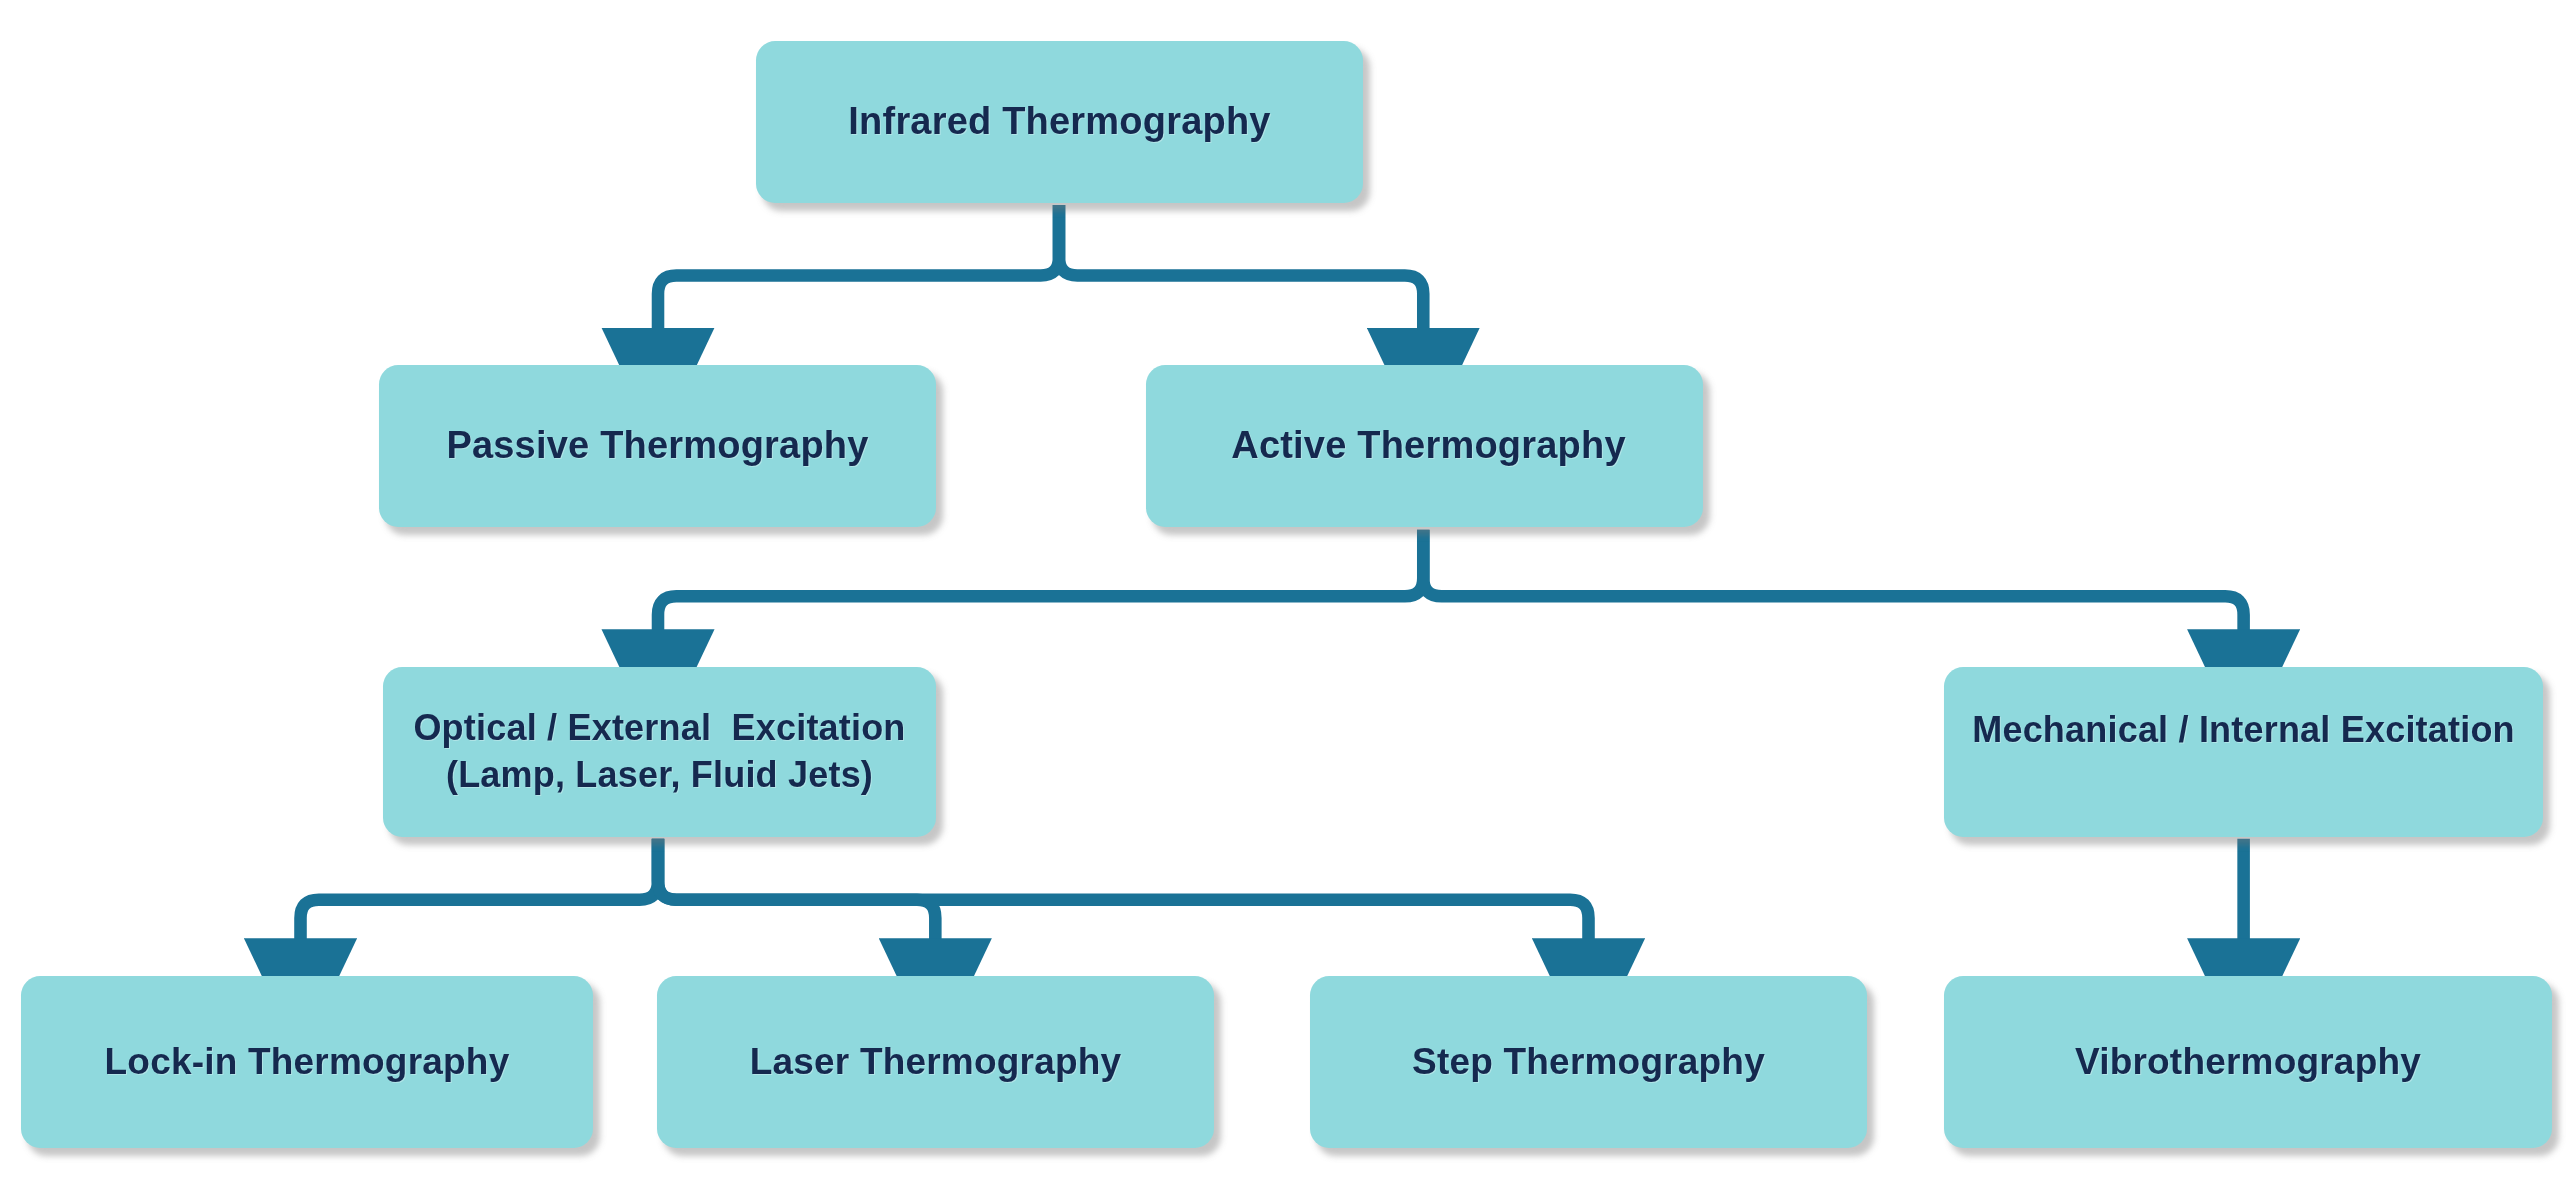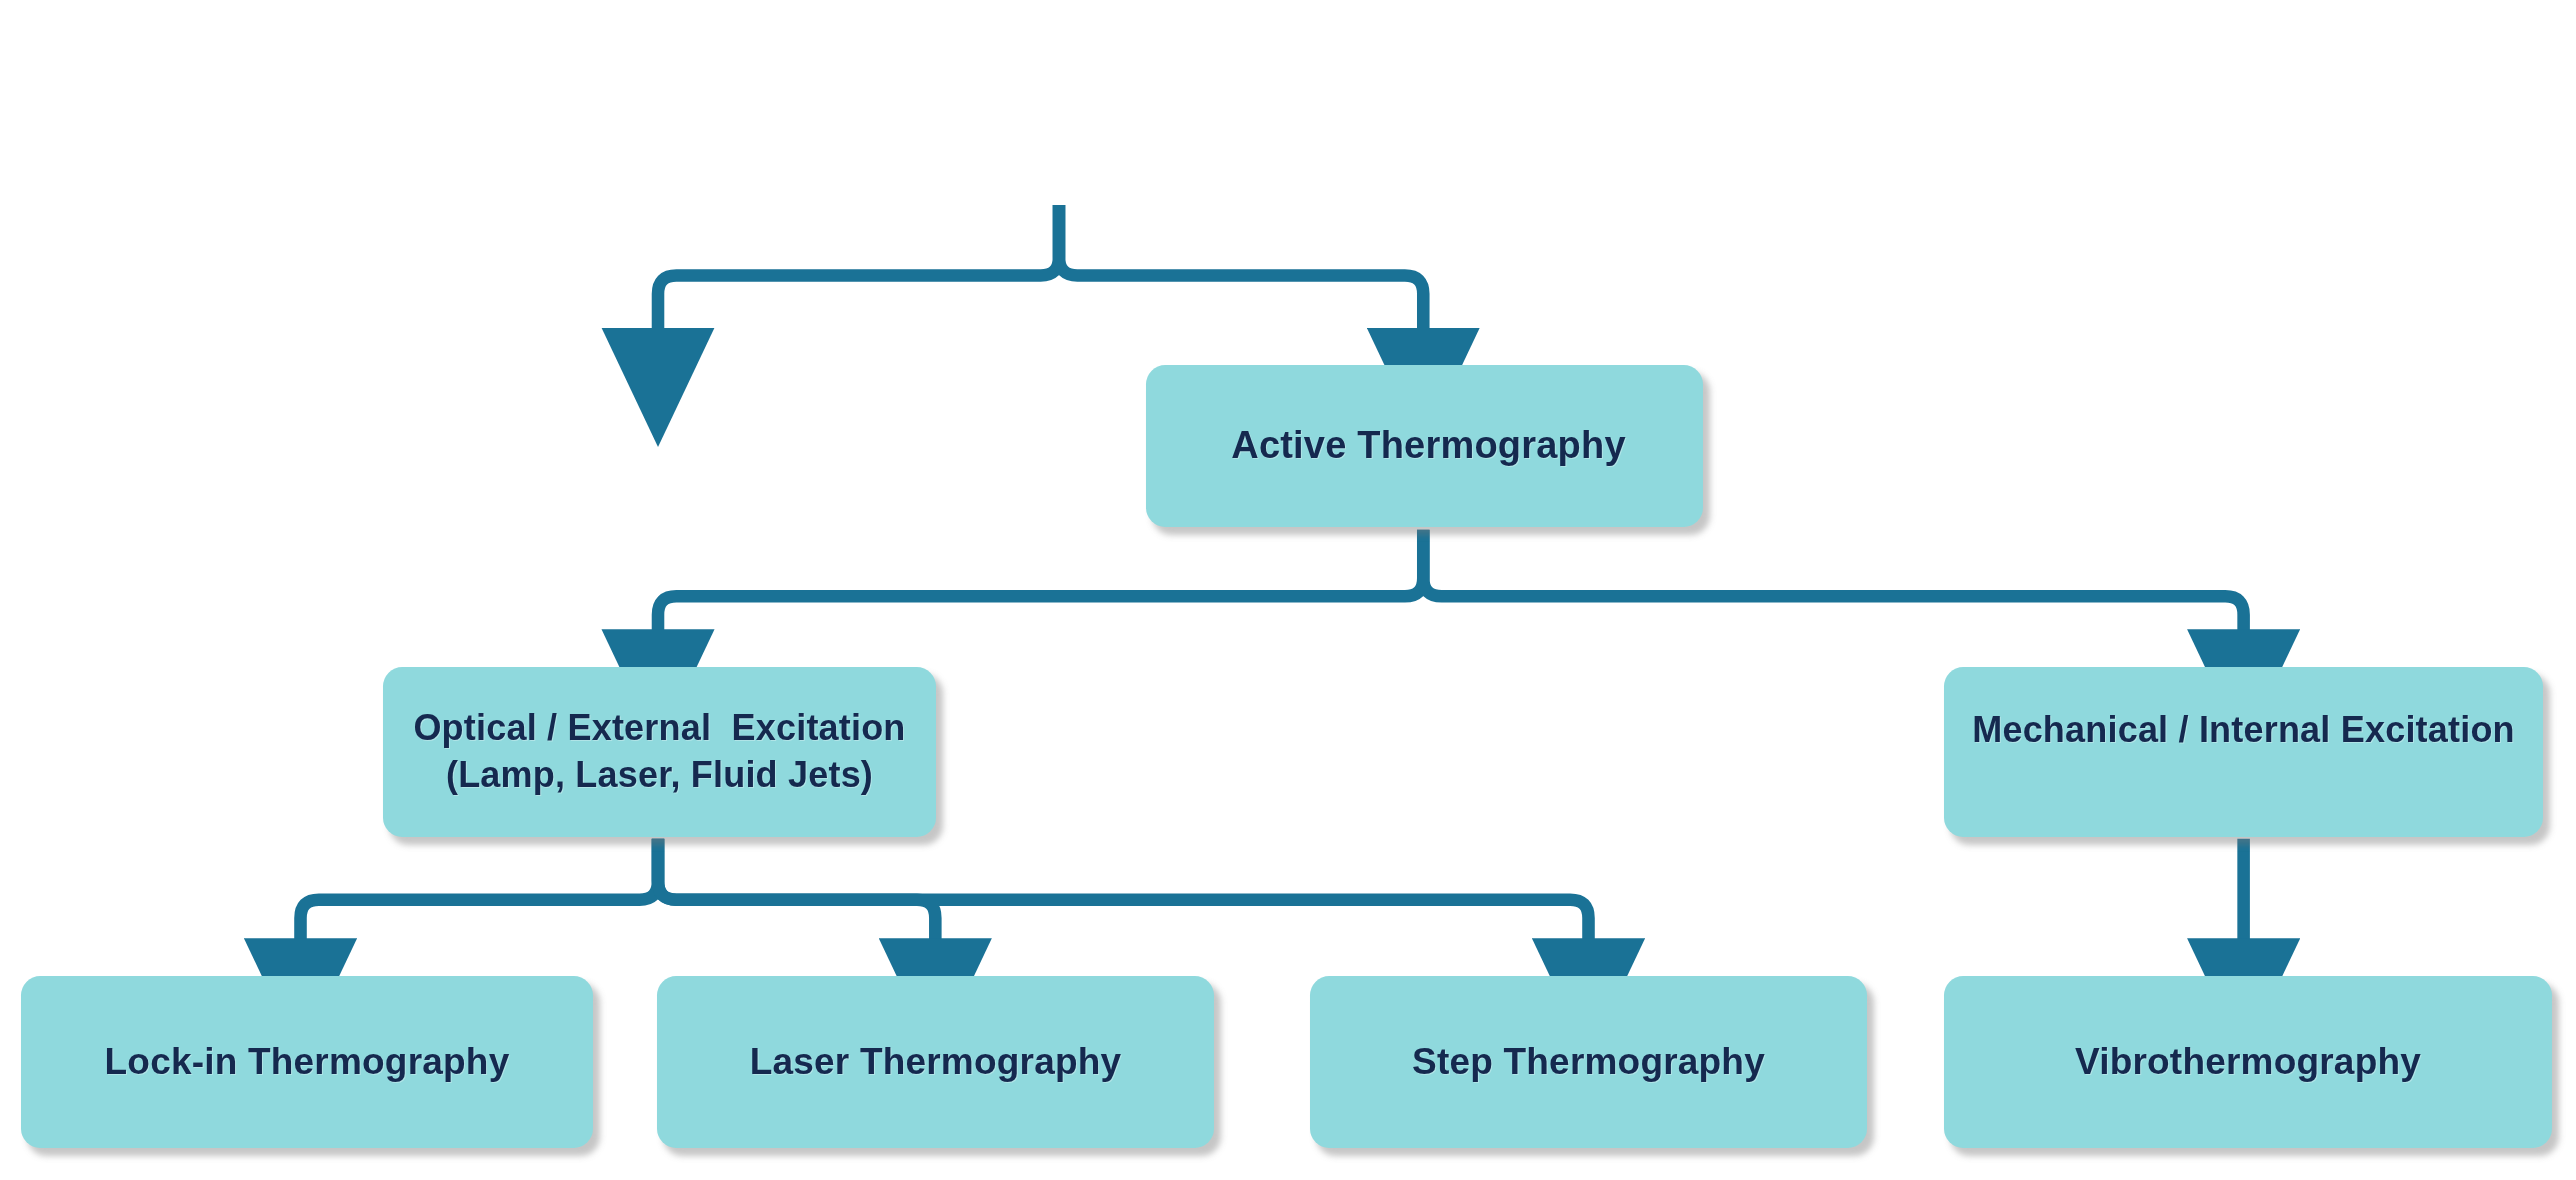--- a/index.html
+++ b/index.html
@@ -124,21 +124,27 @@
       <path d="M681,868 L681,912 Q681,931 662,931 L330,931 Q311,931 311,950 L311,984" fill="none" stroke="#1A7296" stroke-width="13" stroke-linecap="butt" marker-end="url(#arrowhead)"></path>
       <path d="M681,868 L681,912 Q681,931 700,931 L949,931 Q968,931 968,950 L968,984" fill="none" stroke="#1A7296" stroke-width="13" stroke-linecap="butt" marker-end="url(#arrowhead)"></path>
       <path d="M681,868 L681,912 Q681,931 700,931 L1625,931 Q1644,931 1644,950 L1644,984" fill="none" stroke="#1A7296" stroke-width="13" stroke-linecap="butt" marker-end="url(#arrowhead)"></path>
     </g>
 
     <g>
       <path d="M2322,868 L2322,984" fill="none" stroke="#1A7296" stroke-width="13" stroke-linecap="butt" marker-end="url(#arrowhead)"></path>
     </g>
   </svg>
 
+  <div class="node" id="node-root">
+    <span class="node-label">Infrared Thermography</span>
+  </div>
 
+  <div class="node" id="node-passive">
+    <span class="node-label">Passive Thermography</span>
+  </div>
 
   <div class="node" id="node-active">
     <span class="node-label">Active Thermography</span>
   </div>
 
   <div class="node" id="node-optical">
     <span class="node-label">Optical / External  Excitation
 (Lamp, Laser, Fluid Jets)</span>
   </div>
 

